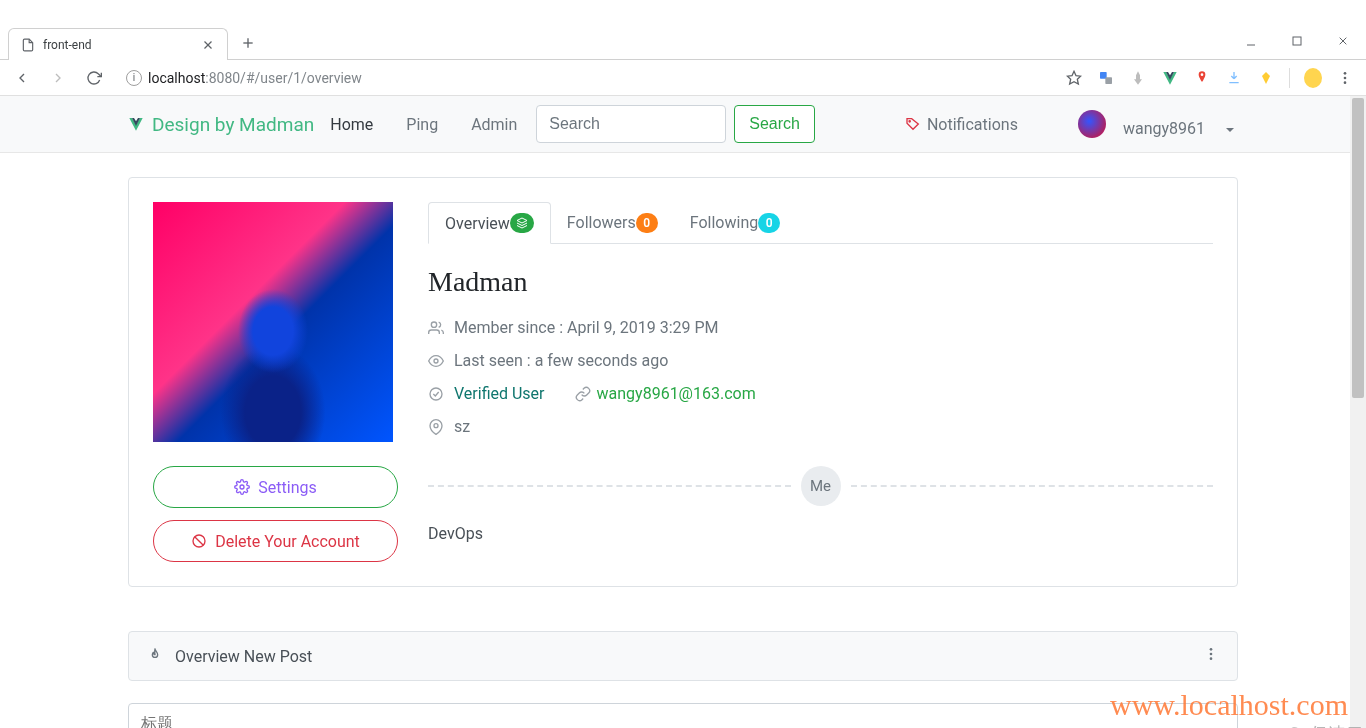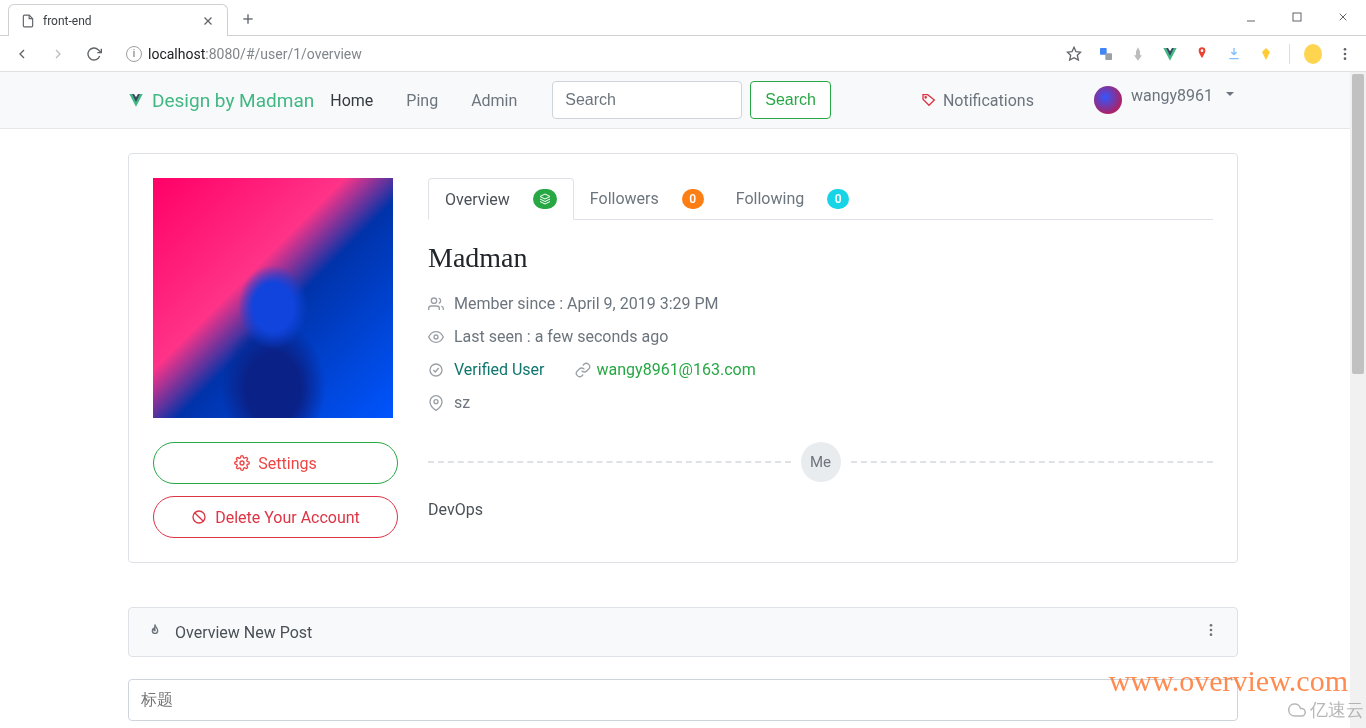--- a/index.html
+++ b/index.html
@@ -1,20 +1,20 @@
 <!DOCTYPE html>
 <html><head>
 <meta charset="utf-8">
 <style>
 * { box-sizing: border-box; margin: 0; padding: 0; }
 body { font-family: -apple-system, BlinkMacSystemFont, "Segoe UI", Roboto, "Helvetica Neue", Arial, sans-serif; background: #fff; width: 1366px; height: 728px; overflow: hidden; position: relative; }
 
 
 .browser-chrome { background: #fff; }
-.tab-bar { height: 36px; background: #fff; display: flex; align-items: flex-end; border-bottom: 1px solid #d0d0d0; }
+.tab-bar { height: 36px; background: #fff; display: flex; align-items: flex-end; border-bottom: 1px solid #d0d0d0; margin-top: 24px; }
 .tab-spacer-left { width: 8px; }
 .tab { height: 32px; background: #f2f3f4; border: 1px solid #d0d0d0; border-bottom: none; border-radius: 6px 6px 0 0; display: flex; align-items: center; padding: 0 12px; gap: 8px; width: 220px; position: relative; }
 .tab.active { background: #fff; z-index: 1; margin-bottom: -1px; }
 .tab-favicon { width: 14px; height: 14px; display: flex; align-items: center; justify-content: center; color: #5f6368; }
 .tab-title { font-size: 12px; color: #3c4043; flex: 1; }
 .tab-close { width: 14px; height: 14px; color: #5f6368; display:flex; align-items:center; justify-content:center; }
 .new-tab { width: 28px; height: 28px; display: flex; align-items: center; justify-content: center; color: #5f6368; margin-left: 6px; margin-bottom: 2px; }
 .window-controls { margin-left: auto; display: flex; gap: 0; height: 36px; }
 .win-btn { width: 46px; display: flex; align-items: center; justify-content: center; color: #5f6368; }
 
@@ -43,35 +43,35 @@
 .brand-text { color: #41b883; font-size: 19px; }
 .nav-links { display: flex; gap: 33px; }
 .nav-link { font-size: 16px; color: #6c757d; text-decoration: none; }
 .nav-link.active { color: #343a40; }
 .search-group { margin-left: auto; display: flex; gap: 8px; }
 .search-input { width: 190px; height: 38px; border: 1px solid #ced4da; border-radius: 4px; padding: 0 12px; font-size: 16px; color: #495057; }
 .search-input::placeholder { color: #6c757d; }
 .search-btn { height: 38px; padding: 0 14px; border: 1px solid #28a745; background: #fff; color: #28a745; border-radius: 4px; font-size: 16px; }
 .notif { margin-left: 90px; display: flex; align-items: center; gap: 6px; color: #6c757d; font-size: 16px; }
 .notif svg { stroke: #dc3545; }
-.user-menu { margin-left: 60px; display: flex; align-items: flex-start; gap: 9px; color: #6c757d; font-size: 16px; }
+.user-menu { margin-left: 60px; display: flex; align-items: flex-end; gap: 17px; color: #6c757d; font-size: 16px; }
 .avatar-sm { width: 28px; height: 28px; border-radius: 50%; background: radial-gradient(circle at 40% 40%, #3355ff, #aa2266 70%, #ff3388); }
 
 
 .card { border: 1px solid #dee2e6; border-radius: 4px; margin-top: 24px; padding: 24px; display: flex; gap: 30px; background: #fff; }
 .sidebar { width: 245px; flex-shrink: 0; }
 .profile-img { width: 240px; height: 240px; background: linear-gradient(135deg, #ff0066 0%, #ff3388 40%, #0033aa 55%, #0055ff 100%); position: relative; overflow: hidden; }
 .profile-img::after { content:""; position:absolute; left:50%; top:35%; width:120px; height:180px; transform:translateX(-50%); background: radial-gradient(ellipse 50px 60px at 50% 25%, #1144dd 40%, transparent 70%), radial-gradient(ellipse 70px 90px at 50% 70%, #0a2288 40%, transparent 75%); }
 .btn-outline { width: 245px; height: 42px; border-radius: 21px; background: #fff; display: flex; align-items: center; justify-content: center; gap: 8px; font-size: 16px; margin-top: 24px; cursor: pointer; }
-.btn-settings { border: 1px solid #28a745; color: #ef4444; }
+.btn-settings { border: 1px solid #28a745; color: #8b5cf6; }
 .btn-delete { border: 1px solid #dc3545; color: #dc3545; margin-top: 12px; }
 
 .main { flex: 1; }
 .tabs { display: flex; border-bottom: 1px solid #dee2e6; }
-.tab-item { padding: 10px 16px; display: flex; align-items: center; gap: 23px; font-size: 16px; color: #6c757d; cursor: pointer; }
+.tab-item { padding: 10px 16px; display: flex; align-items: center; gap: 0; font-size: 16px; color: #6c757d; cursor: pointer; }
 .tab-item.active { border: 1px solid #dee2e6; border-bottom: 1px solid #fff; border-radius: 4px 4px 0 0; margin-bottom: -1px; color: #495057; }
 .badge { min-width: 22px; height: 20px; border-radius: 10px; display: inline-flex; align-items: center; justify-content: center; font-size: 12px; color: #fff; padding: 0 6px; font-weight: 600; }
 .badge-green { background: #28a745; }
 .badge-orange { background: #fd7e14; }
 .badge-cyan { background: #17d4e6; }
 .badge-purple { background: #8855dd; }
 
 h1.username { font-size: 28px; font-weight: 500; color: #212529; margin: 22px 0 20px; font-family: Liberation Serif, serif; }
 .meta-row { display: flex; align-items: center; gap: 10px; color: #6c757d; font-size: 16px; margin-bottom: 14px; }
 .meta-row svg { stroke: #9aa0a6; flex-shrink: 0; }
@@ -360,20 +360,20 @@
             <circle cx="12" cy="12" r="2"></circle>
             <circle cx="12" cy="19" r="2"></circle>
           </svg></span>
     </div>
 
     <div class="title-input-wrap">
       <input class="title-input" placeholder="标题" style="">
     </div>
   </div>
 
-  <div class="watermark1">www.overview.com</div>
+  <div class="watermark1">www.localhost.com</div>
   <div class="watermark2">
     <svg viewBox="0 0 24 24" width="20" height="20" fill="none" stroke="#999" stroke-width="2">
         <path d="M18 10h-1.26A8 8 0 1 0 9 20h9a5 5 0 0 0 0-10z"></path>
       </svg>
     <span>亿速云</span>
   </div>
 </div>
 
 </body></html>

